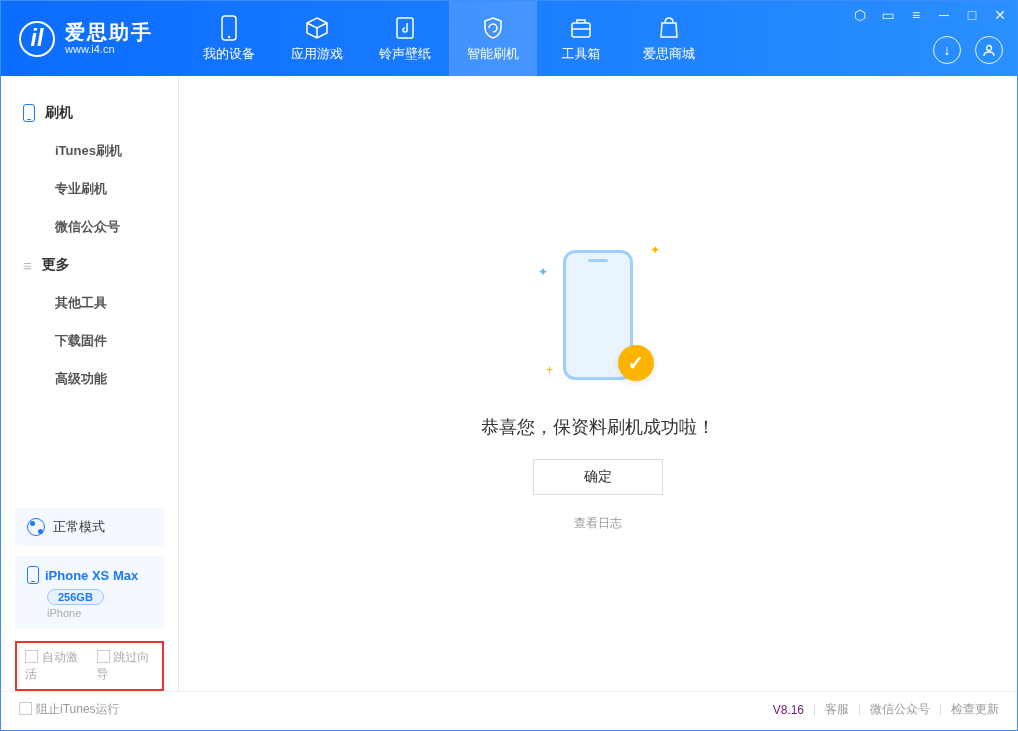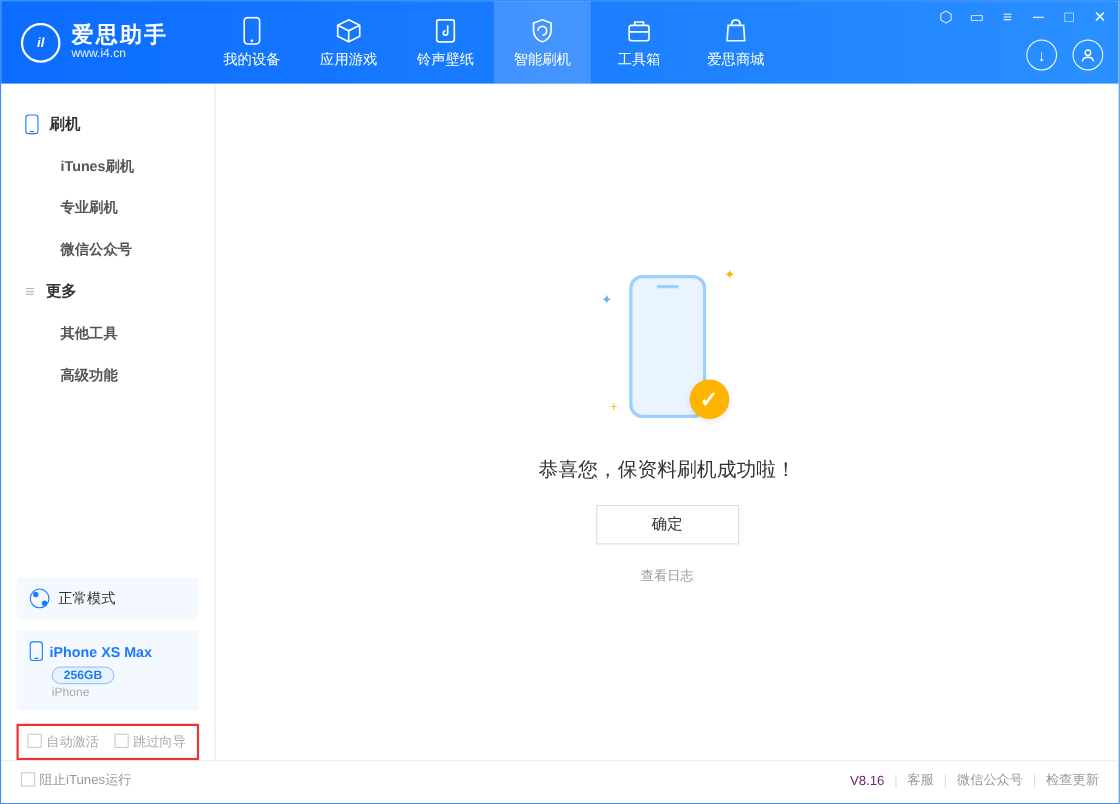--- a/index.html
+++ b/index.html
@@ -1,32 +1,32 @@
 <!DOCTYPE html>
 <html><head>
 <meta charset="utf-8">
 <style>
 * { margin: 0; padding: 0; box-sizing: border-box; font-family: "Microsoft YaHei", sans-serif; }
 body { background: #fff; width: 1018px; height: 731px; overflow: hidden; border: 1px solid #3a8fff; }
 .header { height: 75px; background: linear-gradient(to right, #0b6cff, #2a8fff); display: flex; align-items: center; color: #fff; position: relative; }
 .logo-area { display: flex; align-items: center; padding: 0 18px; }
-.logo-circle { width: 36px; height: 36px; border: 2px solid #fff; border-radius: 50%; display: flex; align-items: center; justify-content: center; font-weight: bold; font-size: 12px; font-style: italic; margin-right: 10px; }
+.logo-circle { width: 36px; height: 36px; border: 2px solid #fff; border-radius: 50%; display: flex; align-items: center; justify-content: center; font-weight: bold; font-size: 23px; font-style: italic; margin-right: 10px; }
 .logo-text { line-height: 1.1; }
 .logo-text .title { font-size: 20px; font-weight: bold; letter-spacing: 2px; }
 .logo-text .sub { font-size: 11px; opacity: .9; }
 .tabs { display: flex; height: 100%; margin-left: 14px; }
 .tab { width: 88px; display: flex; flex-direction: column; align-items: center; justify-content: center; font-size: 13px; cursor: pointer; gap: 4px; }
 .tab.active { background: rgba(255,255,255,.18); }
 .tab-icon { width: 26px; height: 26px; display: flex; align-items: center; justify-content: center; }
 .win-controls { position: absolute; right: 8px; top: 6px; display: flex; gap: 10px; font-size: 14px; }
 .win-controls span { cursor: pointer; opacity: .9; width: 18px; text-align: center; }
 .header-right-icons { position: absolute; right: 14px; bottom: 12px; display: flex; gap: 14px; }
 .circle-icon { width: 28px; height: 28px; border: 1.5px solid rgba(255,255,255,.9); border-radius: 50%; display: flex; align-items: center; justify-content: center; font-size: 14px; cursor: pointer; }
 .body { display: flex; height: 615px; }
-.sidebar { width: 195px; border-right: 1px solid #e8e8e8; padding-top: 18px; display: flex; flex-direction: column; }
+.sidebar { width: 178px; border-right: 1px solid #e8e8e8; padding-top: 18px; display: flex; flex-direction: column; }
 .side-group-header { display: flex; align-items: center; gap: 10px; padding: 10px 22px; font-size: 14px; color: #333; font-weight: 600; }
 .side-item { padding: 10px 22px 10px 54px; font-size: 13px; color: #555; cursor: pointer; font-weight: bold; }
 .side-item.active { color: #1a7af8; }
 .sidebar-spacer { flex: 1; }
 .mode-box, .device-box { margin: 0 14px 10px; background: #f4f8ff; border-radius: 4px; padding: 10px 12px; font-size: 13px; color: #333; }
 .mode-box { display: flex; align-items: center; gap: 8px; }
 .mode-dot { width: 18px; height: 18px; border: 1.5px solid #1a7af8; border-radius: 50%; position: relative; }
 .mode-dot::after { content: ''; position: absolute; width: 5px; height: 5px; background: #1a7af8; border-radius: 50%; top: 2px; left: 2px; box-shadow: 8px 8px 0 #1a7af8; }
 .device-box .name { font-weight: 600; color: #1a7af8; display: flex; align-items: center; gap: 6px; }
 .device-box .cap { display: inline-block; margin: 5px 0 2px 20px; padding: 1px 10px; border: 1px solid #9bc6ff; border-radius: 10px; font-size: 11px; color: #1a7af8; background: #e8f2ff; font-weight: 600; }
@@ -145,20 +145,21 @@
       <span>刷机</span>
     </div>
     <div class="side-item">iTunes刷机</div>
     <div class="side-item">专业刷机</div>
     <div class="side-item">微信公众号</div>
     <div class="side-group-header">
       <span style="color:#bbb;font-size:15px;">≡</span>
       <span>更多</span>
     </div>
     <div class="side-item">其他工具</div>
+    <div class="side-item">下载固件</div>
     <div class="side-item">高级功能</div>
     <div class="sidebar-spacer"></div>
     <div class="mode-box">
       <span class="mode-dot"></span>
       <span>正常模式</span>
     </div>
     <div class="device-box">
       <div class="name">
         <span class="phone-mini"></span>
         <span>iPhone XS Max</span>

